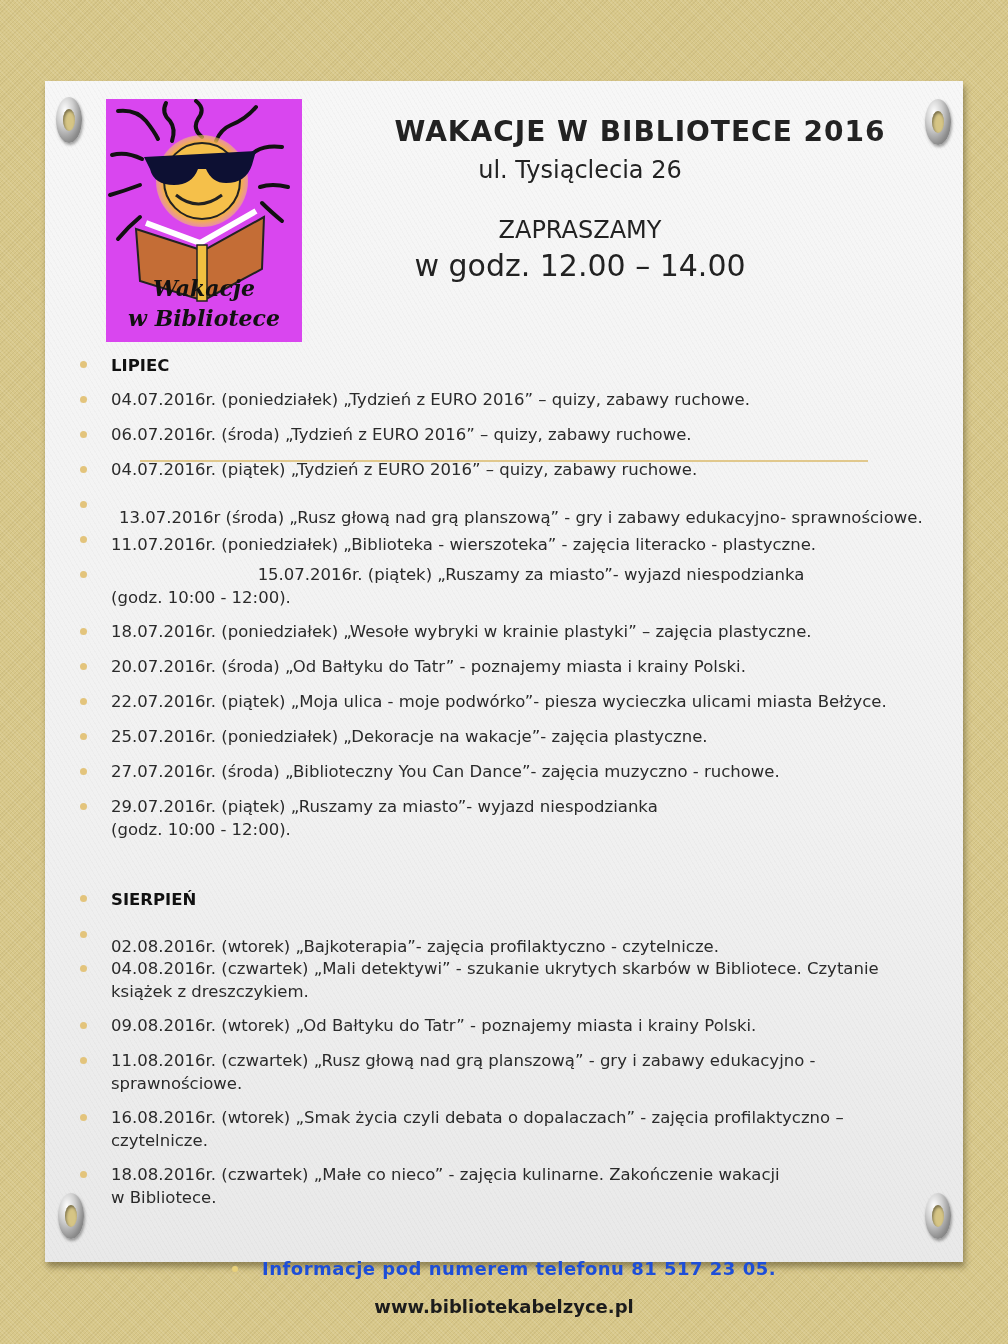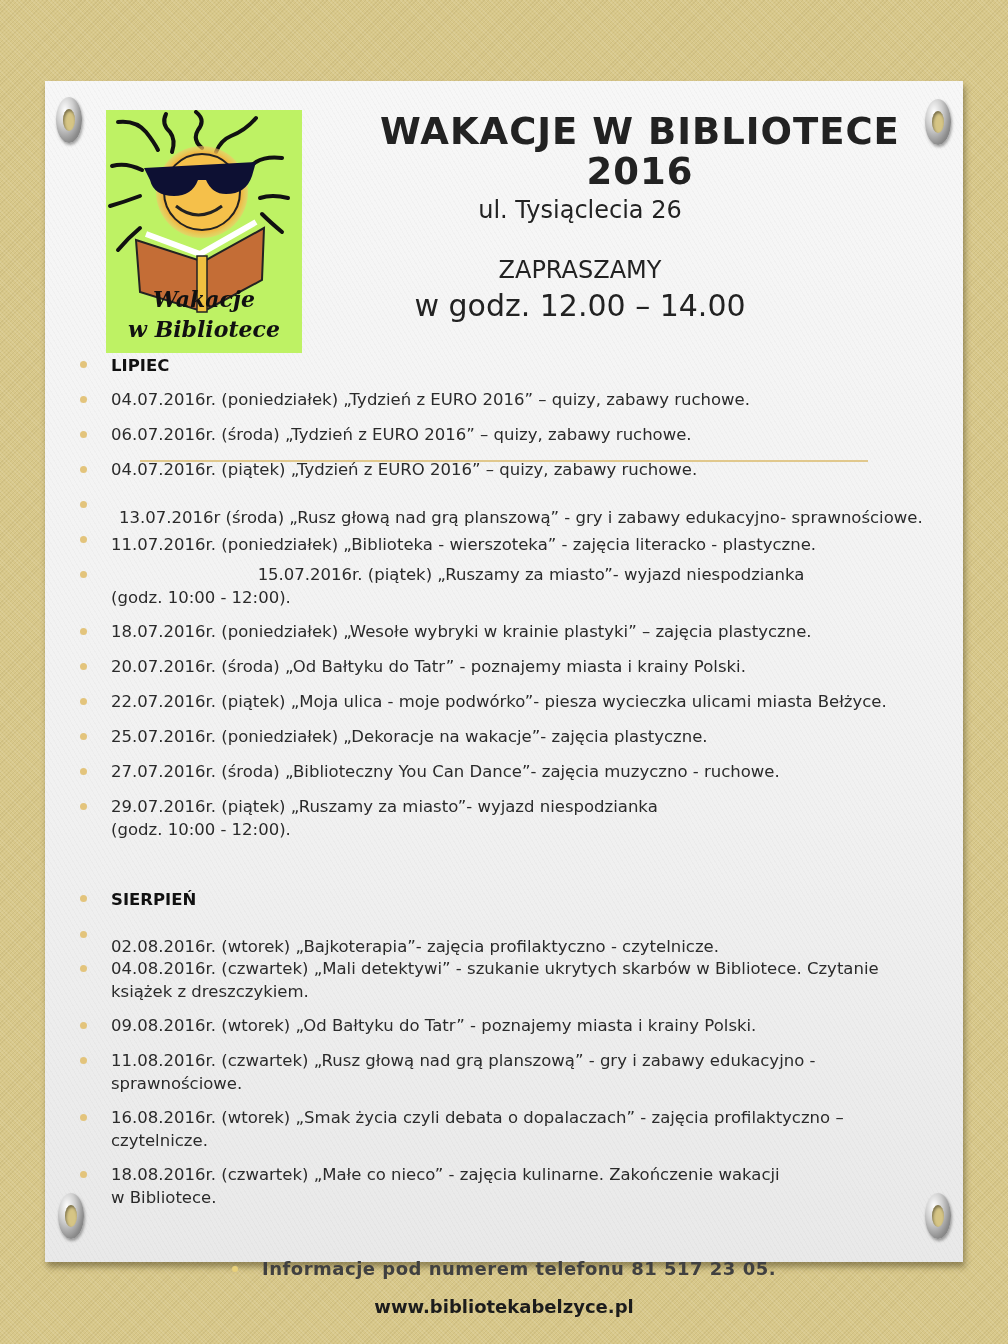--- a/index.html
+++ b/index.html
@@ -25,51 +25,51 @@
     position: absolute; width: 26px; height: 46px; border-radius: 50%;
     background: radial-gradient(ellipse at 35% 30%, #ffffff 0%, #cfcfcf 35%, #8c8c8c 70%, #6d6d6d 100%);
     box-shadow: 1px 2px 3px rgba(0,0,0,0.35);
   }
   .eyelet::after {
     content: ""; position: absolute; left: 7px; top: 12px; width: 12px; height: 22px;
     border-radius: 50%; background: #d6c585;
     box-shadow: inset 1px 2px 3px rgba(0,0,0,0.45);
   }
   .logo {
-    position: absolute; left: 106px; top: 110px; width: 196px; height: 243px;
-    background: #bef264;
+    position: absolute; left: 106px; top: 99px; width: 196px; height: 243px;
+    background: #d946ef;
   }
   .logo svg { display: block; }
   .logo-text {
     position: absolute; left: 0; width: 196px; text-align: center;
     font-family: "DejaVu Serif", serif; font-style: italic; font-weight: bold;
     font-size: 22px; color: #111;
   }
   .header { position: absolute; left: 340px; top: 112px; width: 600px; text-align: center; }
-  .h1 { font-weight: bold; font-size: 37px; letter-spacing: 1px; line-height: 40px; margin-left: 0; }
+  .h1 { font-weight: bold; font-size: 28px; letter-spacing: 1px; line-height: 40px; margin-left: 0; }
   .h2 { font-weight: bold; font-size: 25px; letter-spacing: 0.5px; line-height: 34px; margin-left: -120px; }
   .h3 { font-size: 24px; line-height: 36px; margin-left: -120px; }
   .h4 { font-size: 24px; line-height: 32px; margin-top: 26px; margin-left: -120px; }
   .h5 { font-size: 30px; line-height: 40px; margin-left: -120px; }
   .gold-line {
     position: absolute; left: 140px; top: 460px; width: 728px; height: 2px;
     background: #e1c88d;
   }
   .list { position: absolute; left: 0; top: 0; width: 1008px; height: 1344px; pointer-events: none; }
   .item {
     position: absolute; left: 111px; font-size: 16.5px; line-height: 23px; color: #2a2a2a;
     pointer-events: auto; width: 840px;
   }
   .item.head { font-weight: bold; color: #111; }
   .bullet {
     position: absolute; left: 80px; width: 7px; height: 7px; border-radius: 50%;
     background: #e3c47c;
   }
   .footer-phone {
-    position: absolute; left: 262px; top: 1258px; font-weight: bold; font-size: 18px; color: #404040; letter-spacing: 0.5px;
+    position: absolute; left: 262px; top: 1258px; font-weight: bold; font-size: 18px; color: #1d4ed8; letter-spacing: 0.5px;
   }
   .footer-bullet { position: absolute; left: 232px; top: 1266px; width: 6px; height: 6px; border-radius: 50%; background: #e8d07a; }
   .footer-www {
     position: absolute; left: 0; width: 1008px; top: 1296px; text-align: center;
     font-weight: bold; font-size: 18px; color: #1c1c1c;
   }
 </style>
 </head>
 <body>
 

